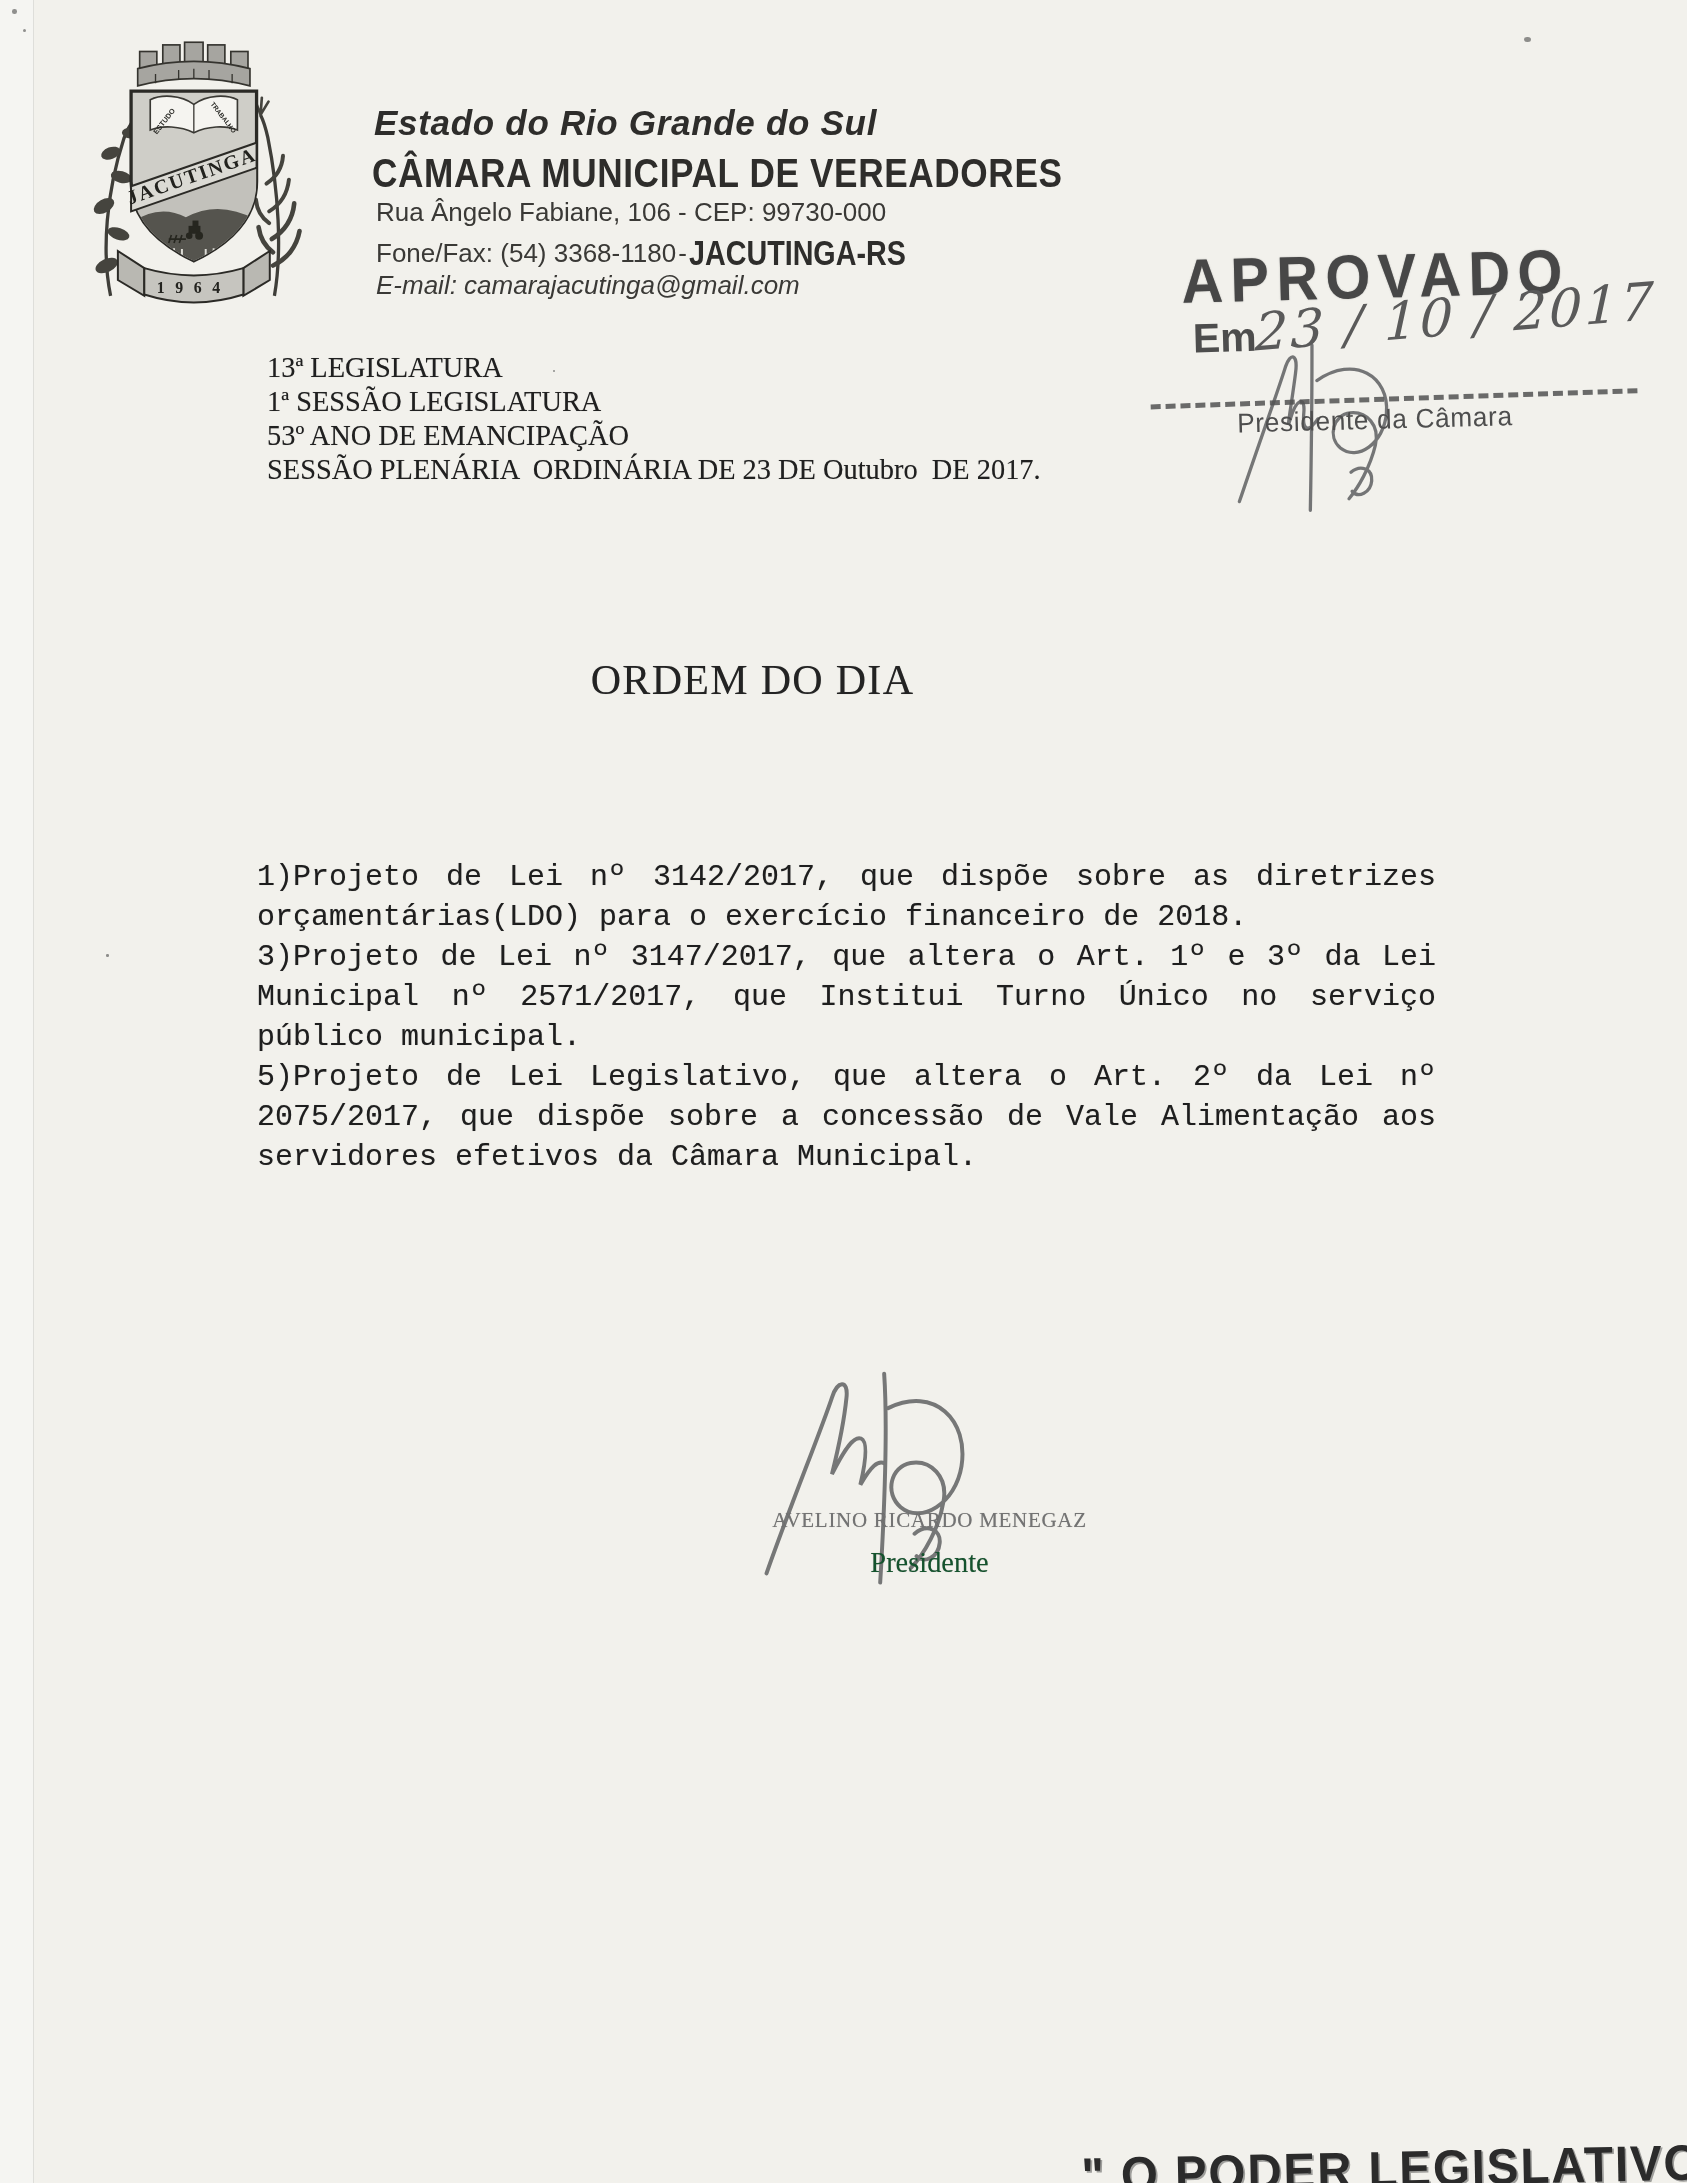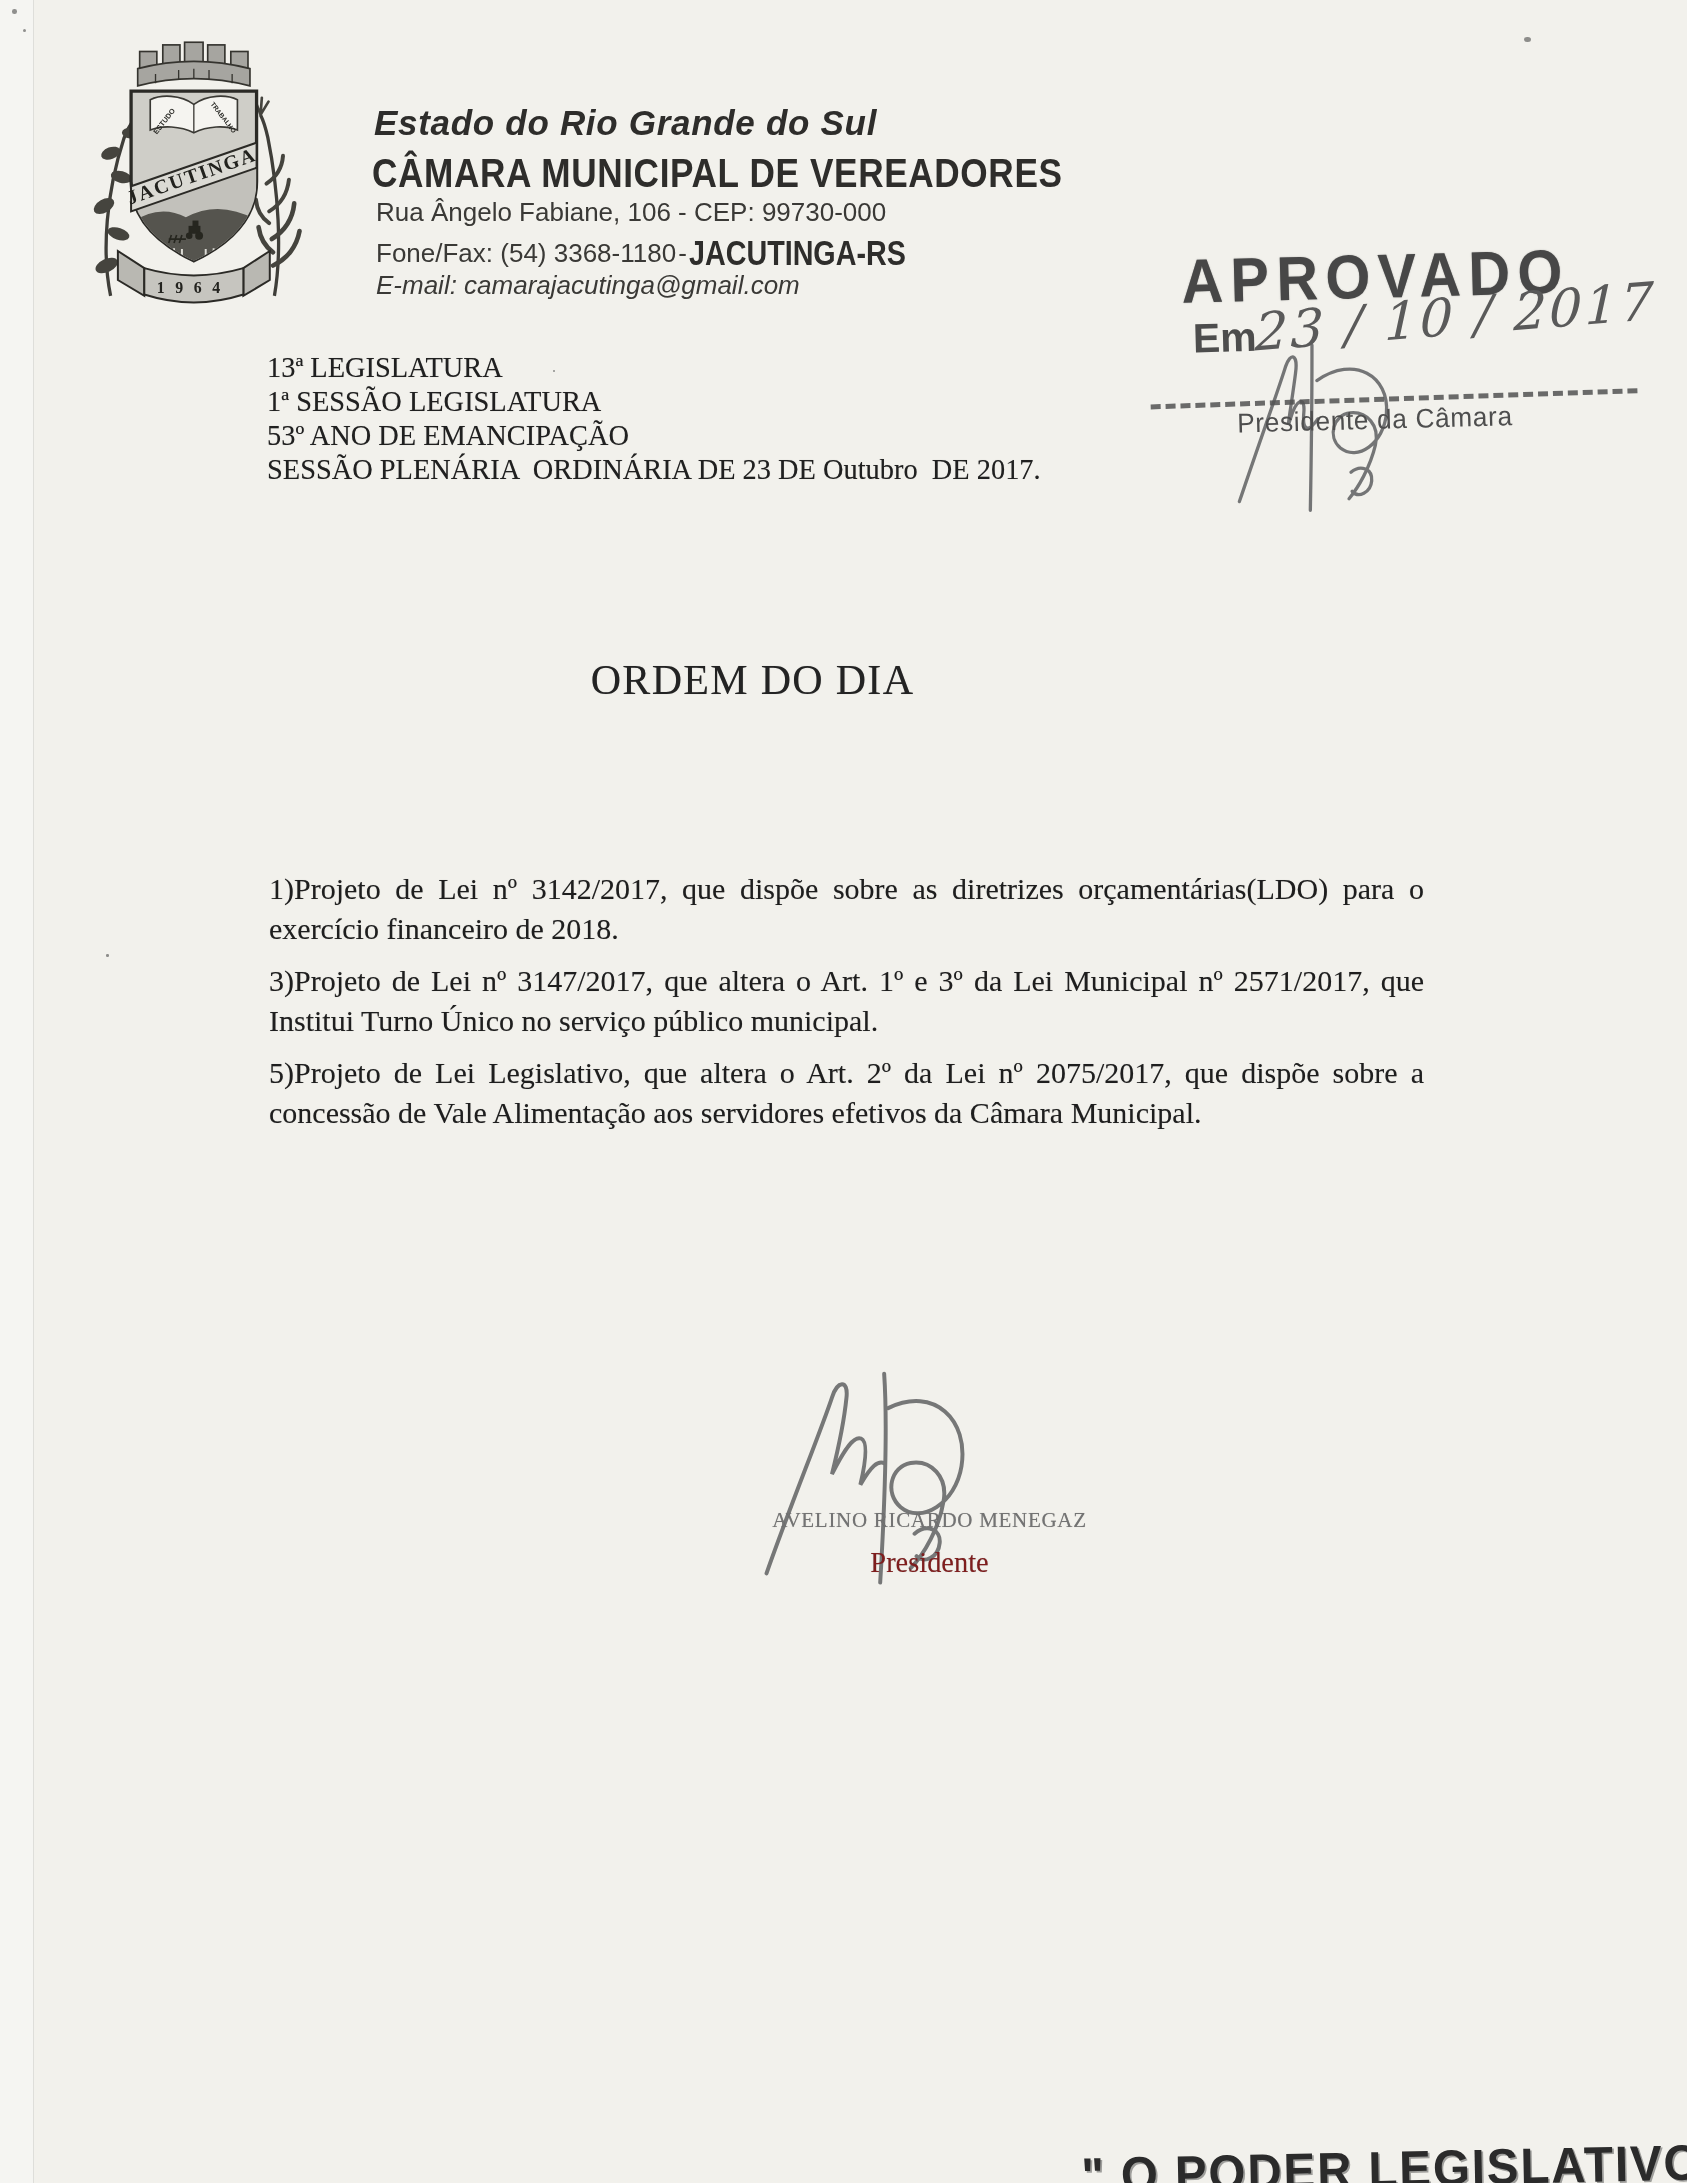--- a/index.html
+++ b/index.html
@@ -49,28 +49,28 @@
   .session{position:absolute;left:267px;top:351px;font-size:28.4px;line-height:34px;color:#202020;}
   .session-line{white-space:pre;text-shadow:0 0 0.7px rgba(30,30,30,.35);}
 
   
   .doc-title{position:absolute;left:0;top:656px;width:1505px;text-align:center;
     font-size:42px;letter-spacing:1.3px;color:#232323;text-shadow:0 0 0.7px rgba(30,30,30,.35);}
 
   
   .agenda{position:absolute;left:257px;top:857px;width:1179px;
     font-size:30px;line-height:40px;text-align:justify;color:#1e1e1e;}
-  .agenda p{margin:12px;text-shadow:0 0 0.7px rgba(30,30,30,.35);}
+  .agenda p{margin:0;text-shadow:0 0 0.7px rgba(30,30,30,.35);font-family:Liberation Mono, monospace;}
 
   
   .sig-svg{position:absolute;left:748px;top:1367px;}
   .sig-name{position:absolute;left:549px;top:1508px;width:761px;text-align:center;
     font-size:21px;letter-spacing:0.7px;color:#737373;text-shadow:0 0 0.7px rgba(30,30,30,.35);}
   .sig-role{position:absolute;left:549px;top:1547px;width:761px;text-align:center;
-    font-size:28.4px;color:#7f1d1d;text-shadow:0 0 0.7px rgba(30,30,30,.35);}
+    font-size:28.4px;color:#14532d;text-shadow:0 0 0.7px rgba(30,30,30,.35);}
 
   
   .footer-quote{position:absolute;left:1081px;top:2153px;
     font-family:"Liberation Sans", sans-serif;font-weight:700;font-size:50px;line-height:.95em;
     letter-spacing:2px;color:#2b2b2b;transform:scaleX(.95) rotate(-1.2deg);
     transform-origin:left top;text-shadow:1.7px 1.7px 0 rgba(90,90,90,.55);white-space:nowrap;}
 </style>
 </head>
 <body>
 

